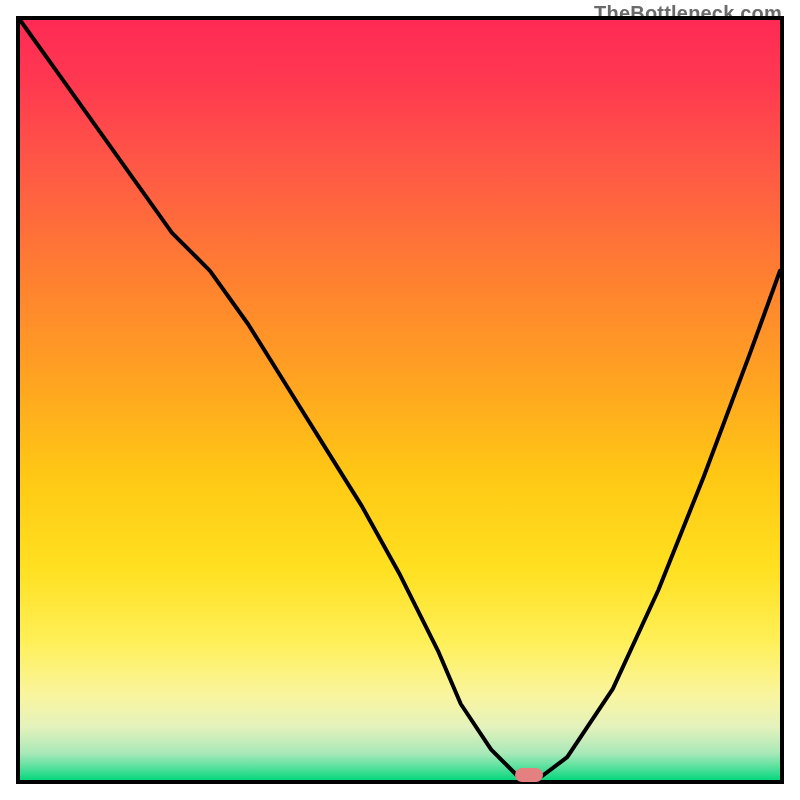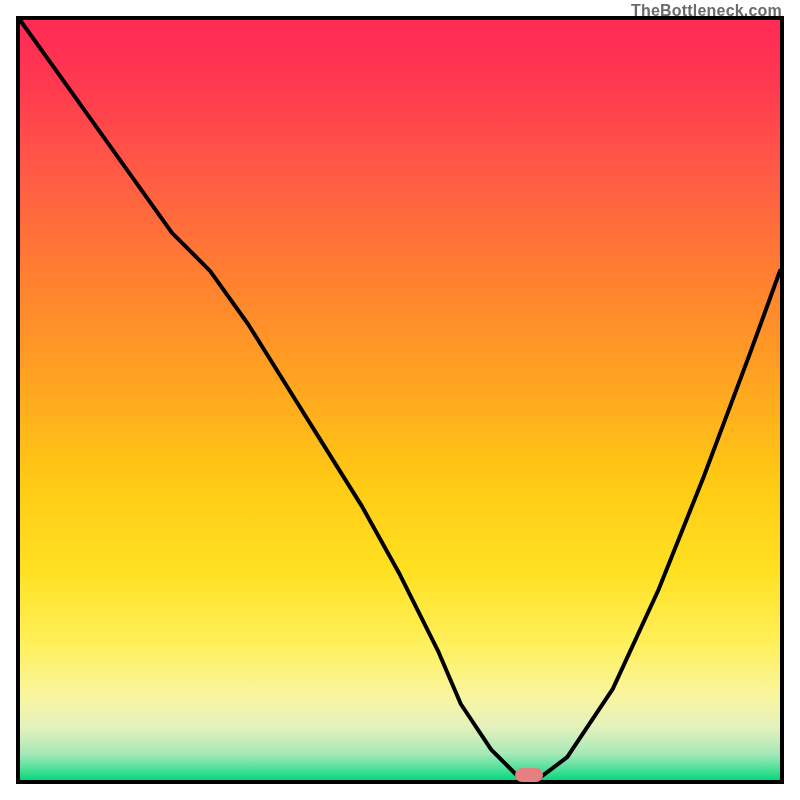--- a/index.html
+++ b/index.html
@@ -37,21 +37,21 @@
       #a8e8b8 96.5%,
       #4fe09a 98.5%,
       #07d77c 100%
     );
   }
   .watermark {
     position: absolute;
     top: 2px;
     right: 18px;
     font-family: Arial, Helvetica, sans-serif;
-    font-size: 16px;
+    font-size: 20px;
     font-weight: 600;
     color: #6a6a6a;
     letter-spacing: 0.2px;
   }
   svg.curve {
     position: absolute;
     left: 16px;
     top: 16px;
     width: 768px;
     height: 768px;

